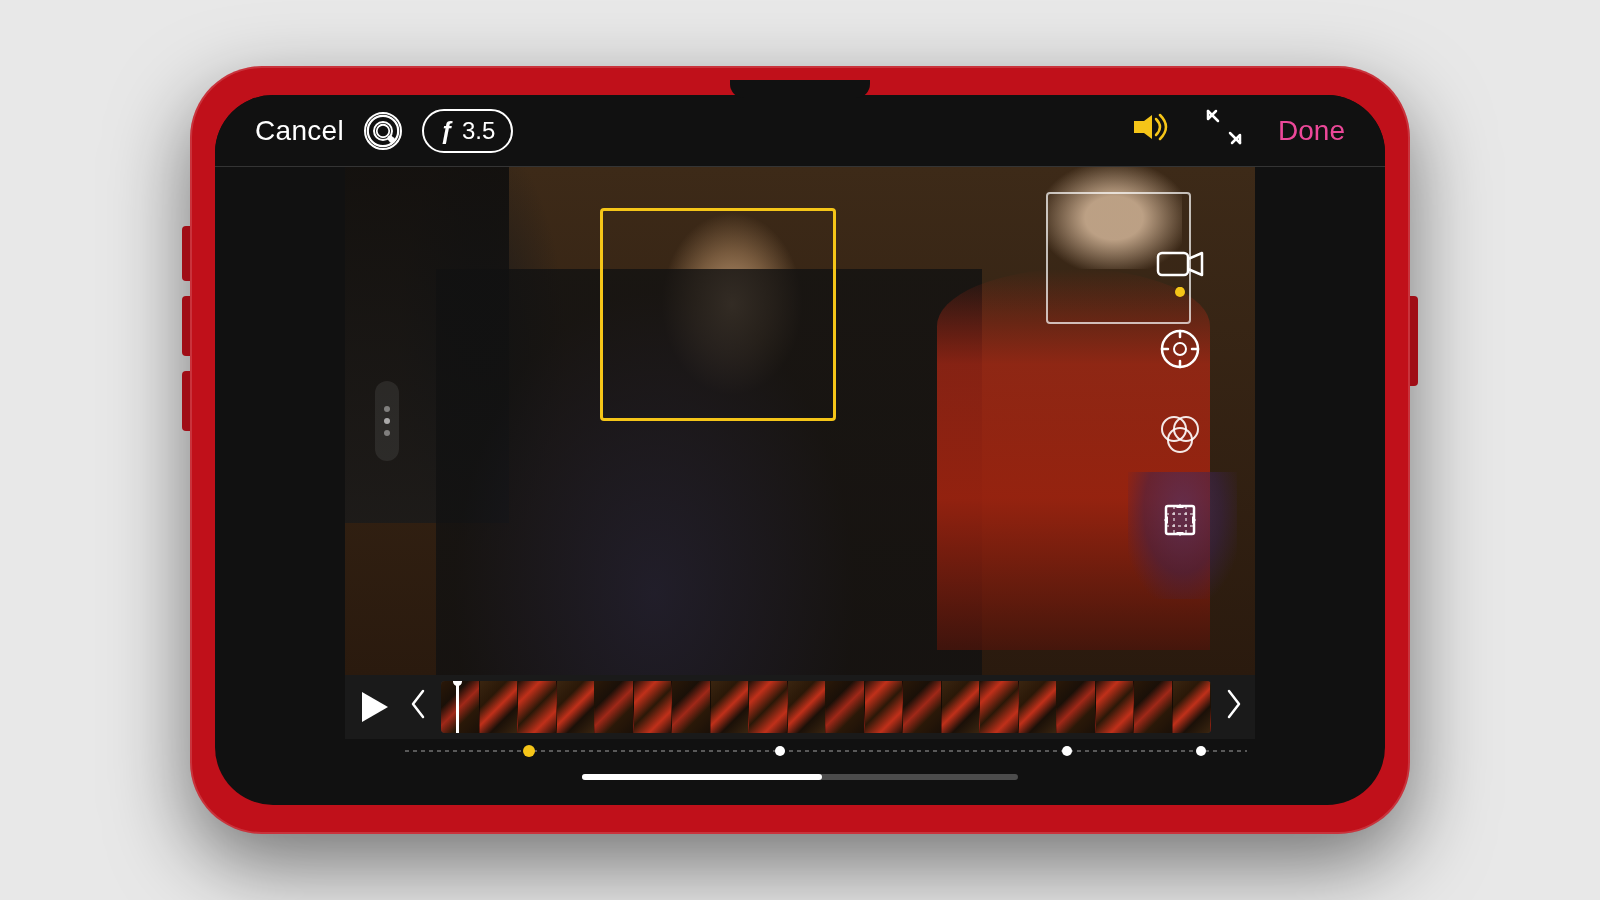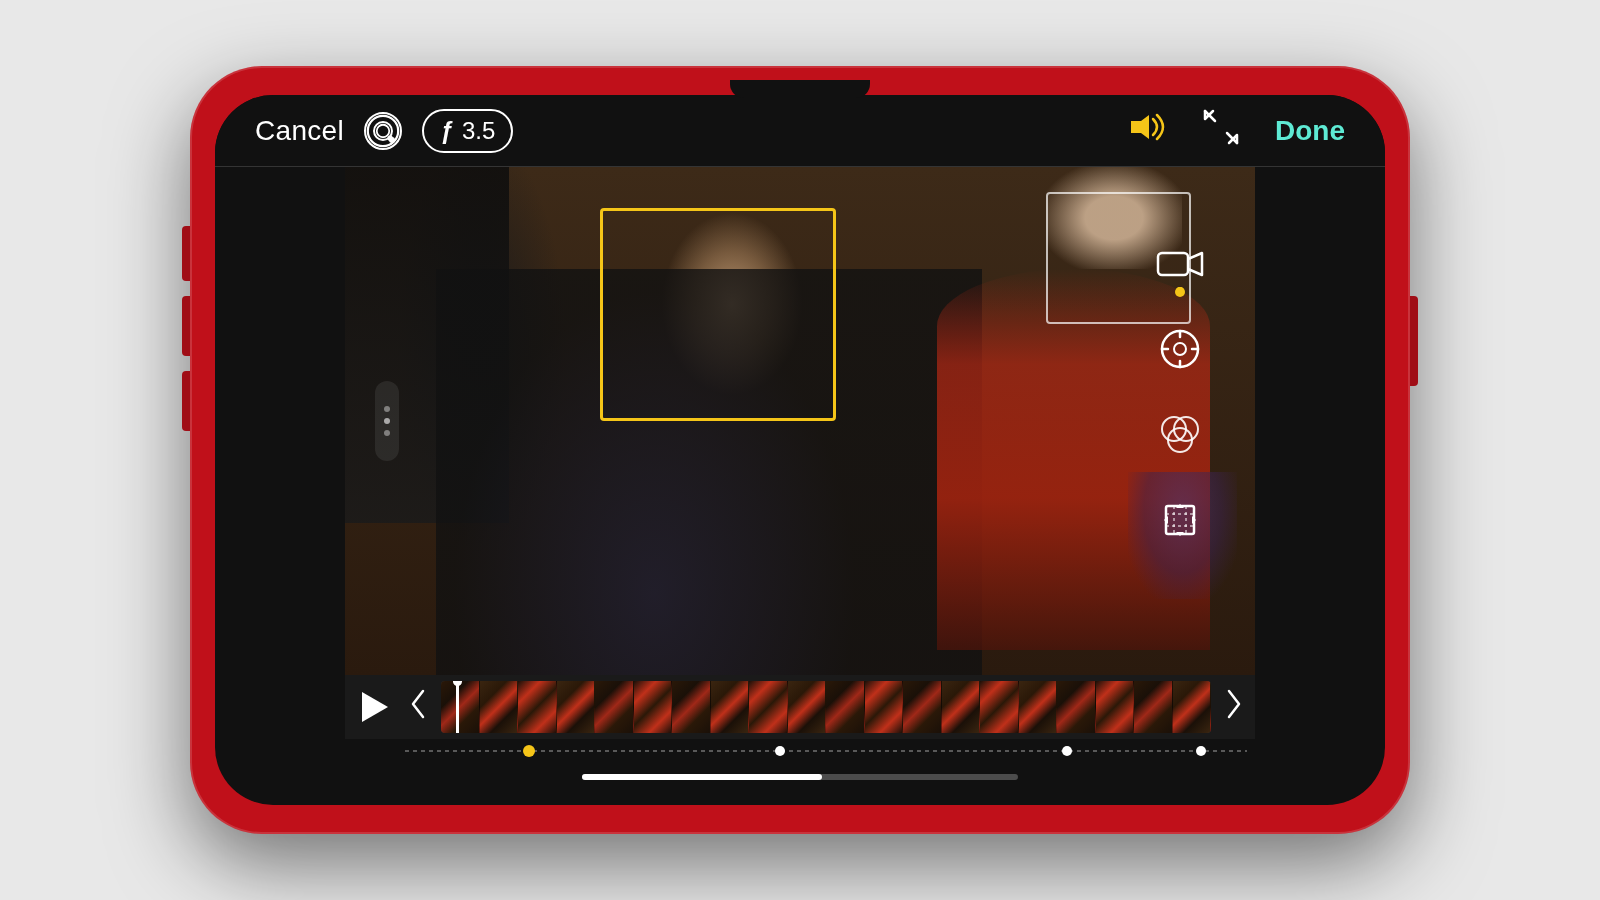--- a/index.html
+++ b/index.html
@@ -179,23 +179,23 @@
       background: #f5c518;
       color: #000;
       font-size: 26px;
       font-weight: 700;
       padding: 8px 20px;
       border-radius: 8px;
       letter-spacing: 2px;
     }
 
     .btn-done {
-      color: #5eead4;
+      color: #ec4899;
       font-size: 28px;
-      font-weight: 700;
+      font-weight: 400;
       background: none;
       border: none;
       cursor: pointer;
     }
 
     .icon-volume {
       color: #f5c518;
       font-size: 32px;
     }
 

